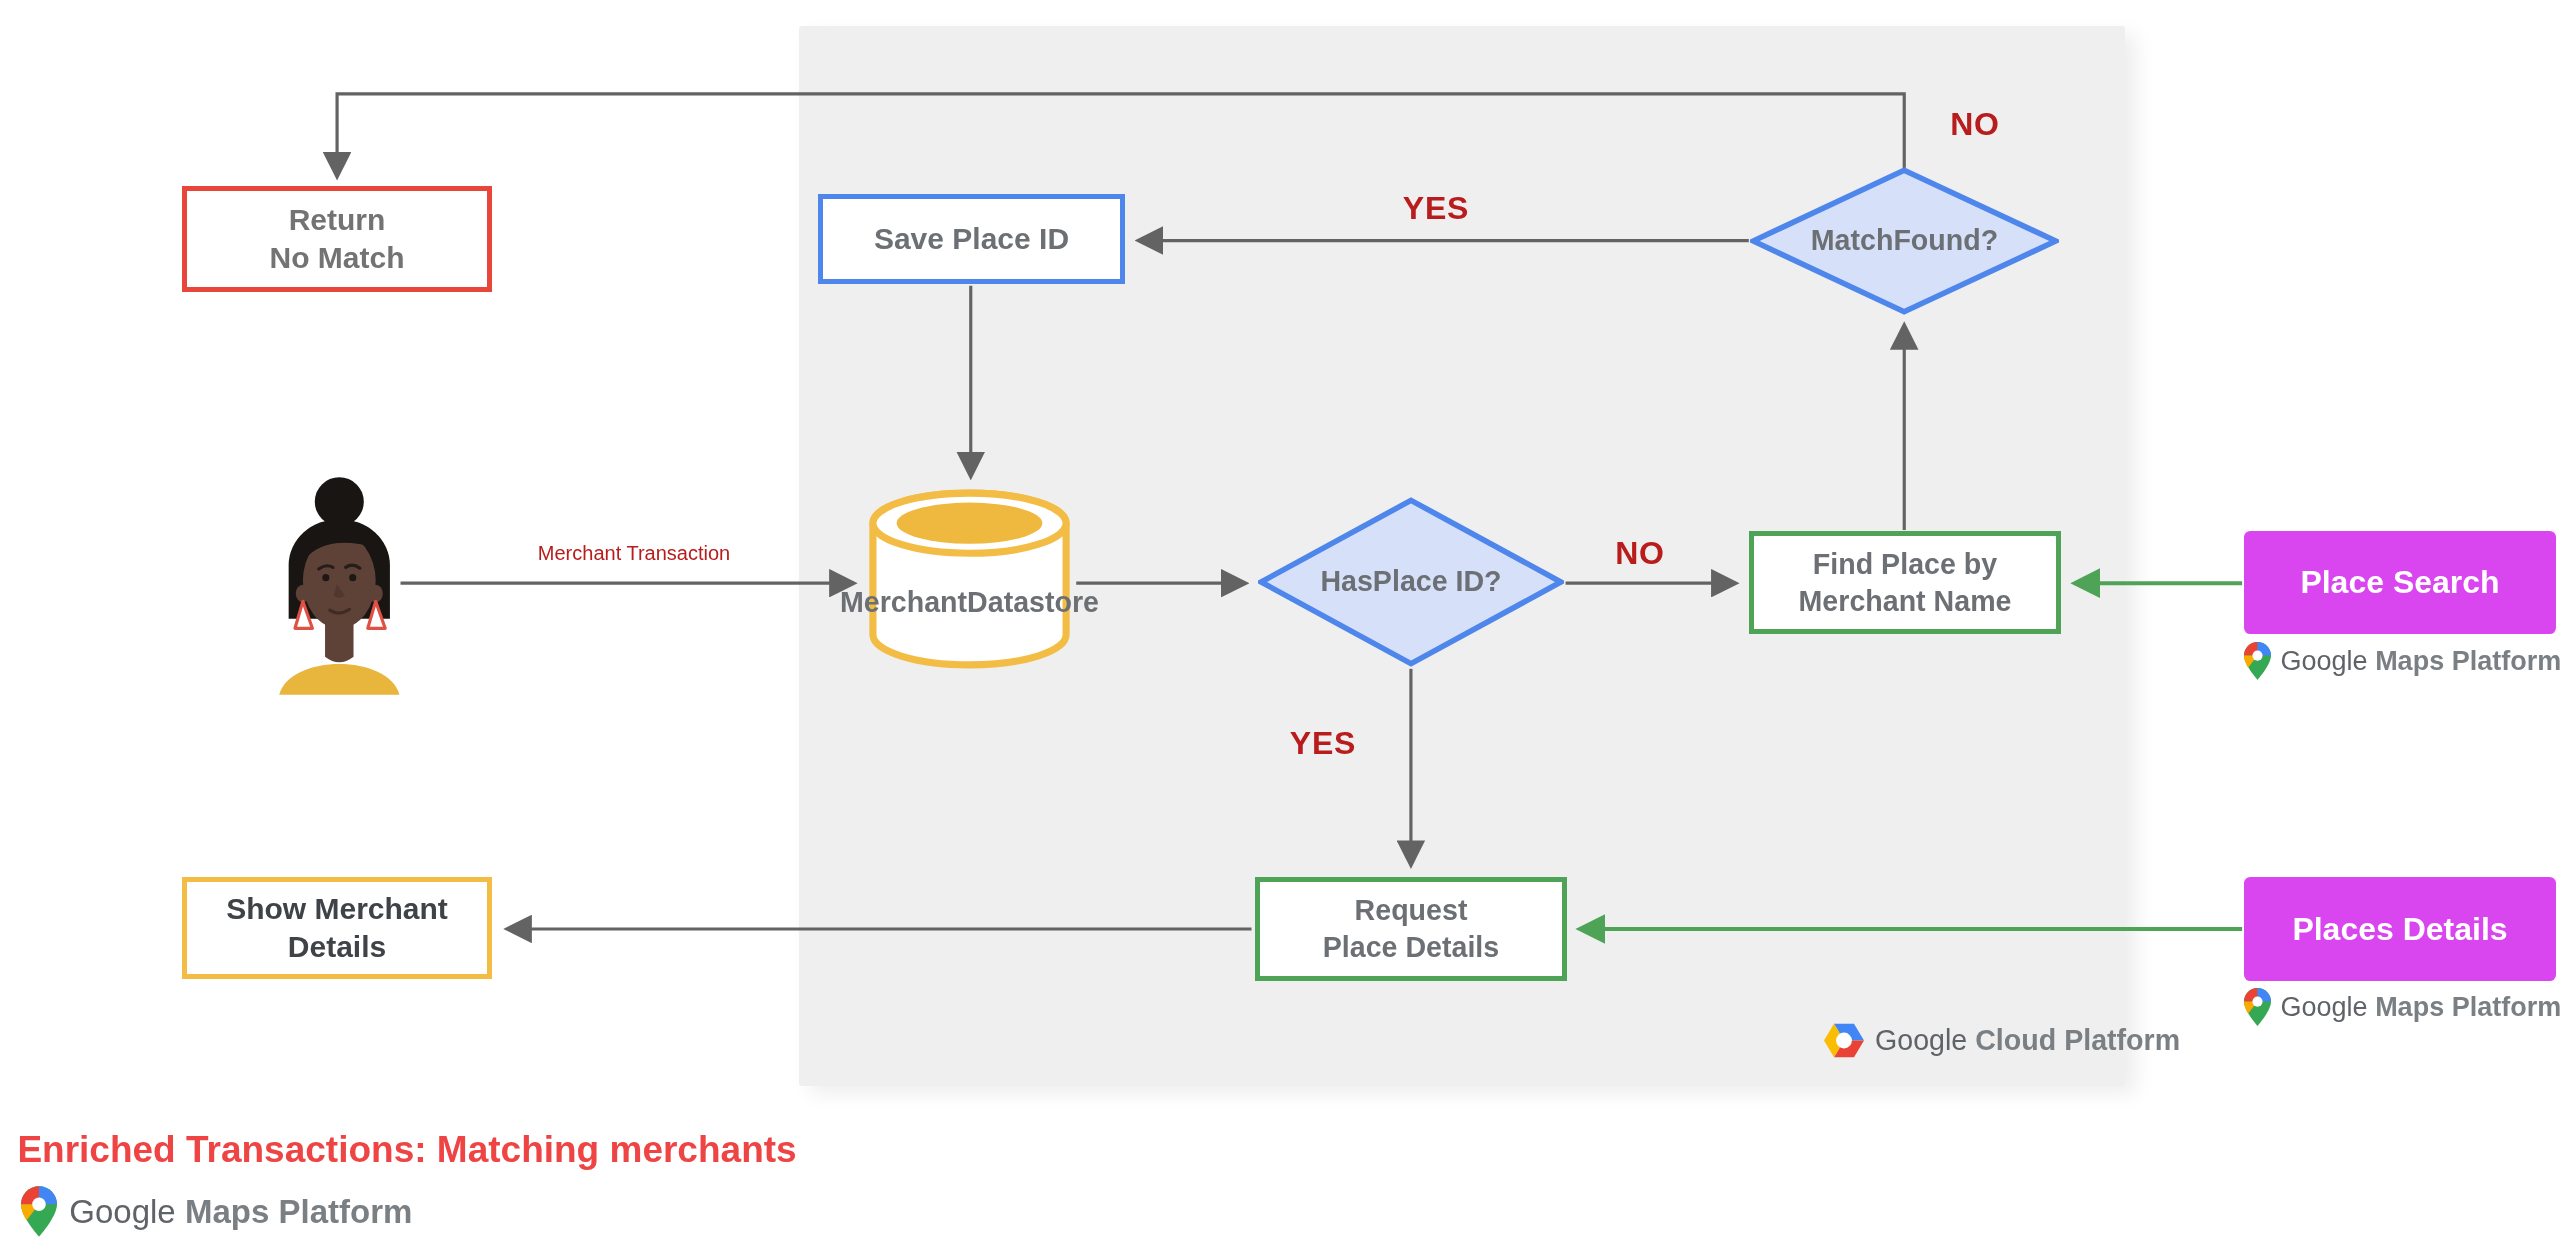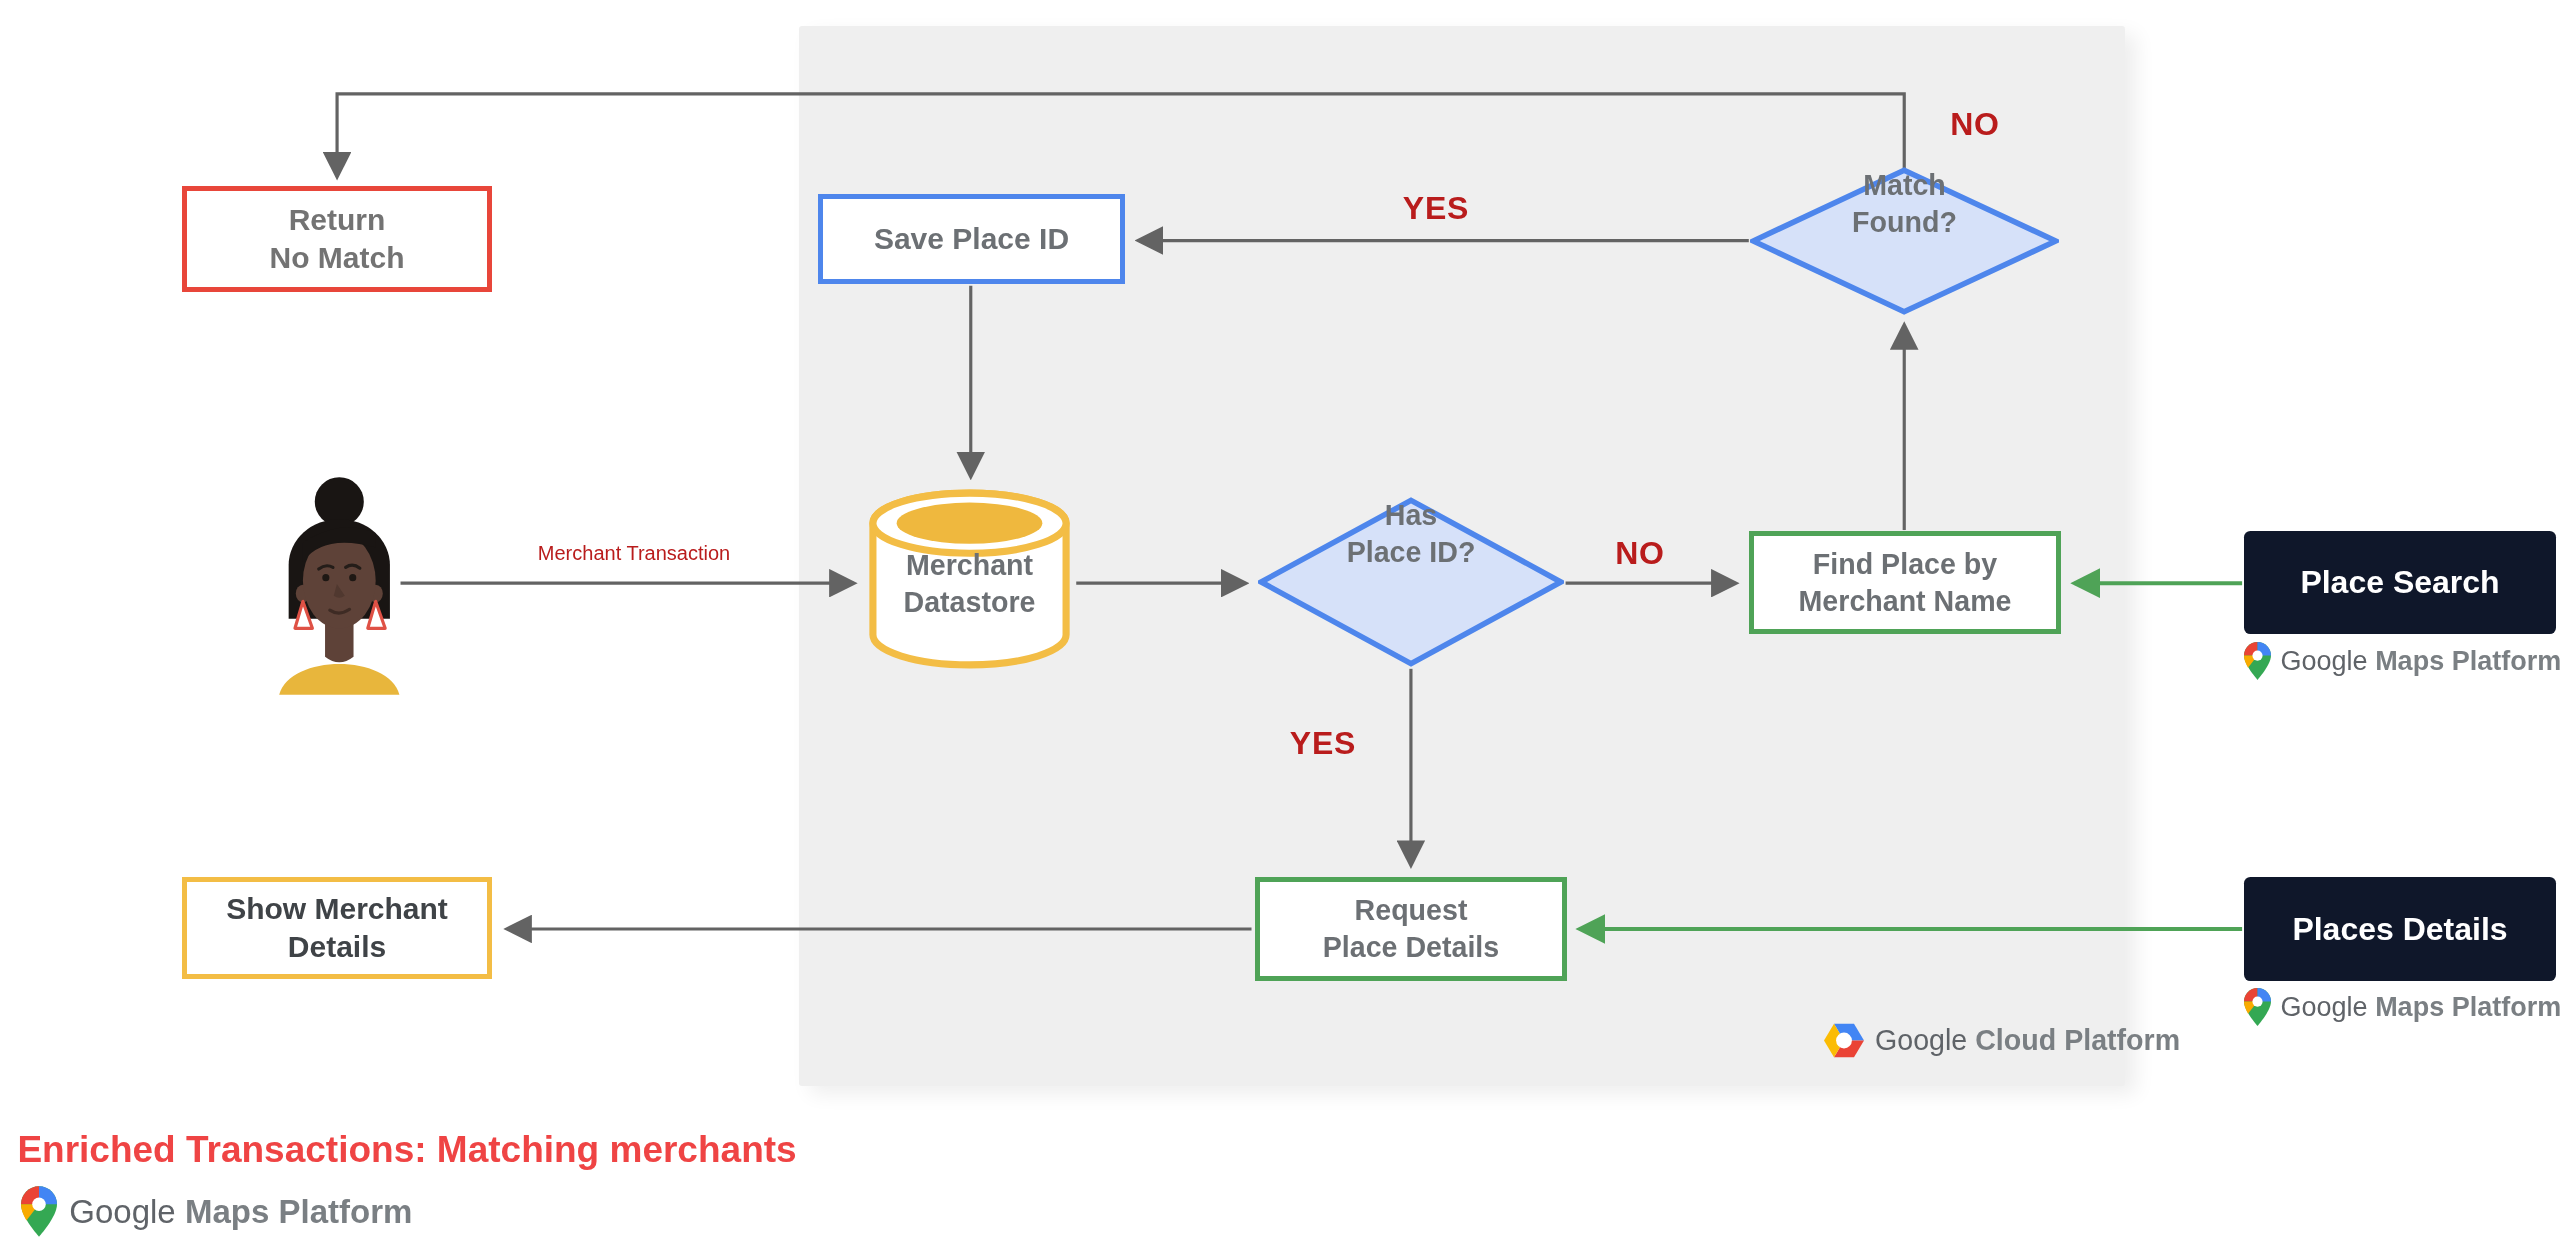--- a/index.html
+++ b/index.html
@@ -17,28 +17,28 @@
     position:absolute;background:#ffffff;border:5.6px solid #999;
     display:flex;flex-direction:column;align-items:center;justify-content:center;
     text-align:center;font-weight:700;font-size:30px;line-height:1.28;color:#6C7074;
     box-sizing:border-box;
   }
   .node.red{border-color:#E8463A;color:#737373;}
   .node.yellow{border-color:#F3BD45;color:#3F4347;}
   .node.blue{border-color:#4E86EC;}
   .node.greenb{border-color:#4FA357;}
   .node.greenfill{
-    background:#0f172a;border:none;border-radius:6.3px;color:#ffffff;font-size:32px;
+    background:#d946ef;border:none;border-radius:6.3px;color:#ffffff;font-size:32px;
   }
   .diamond{position:absolute;}
   .diamond svg{position:absolute;left:0;top:0;}
   .diamond polygon{fill:#D6E1F9;stroke:#4E86EC;stroke-width:7;}
   .dlabel{
     position:absolute;left:0;top:0;right:0;bottom:0;
-    display:flex;flex-direction:column;align-items:center;
+    display:flex;flex-direction:row;align-items:center;justify-content:center;
     text-align:center;font-weight:700;font-size:28.6px;line-height:1.3;color:#6C7074;
   }
   .cyl{position:absolute;}
   .cyl svg{position:absolute;left:0;top:0;}
   .cyl .dlabel{top:62px;bottom:14.3px;}
   .edge-label{
     position:absolute;transform:translate(-50%,-50%);
     font-weight:700;font-size:32px;color:#b91c1c;letter-spacing:0.8px;white-space:nowrap;
   }
   .flow-label{

